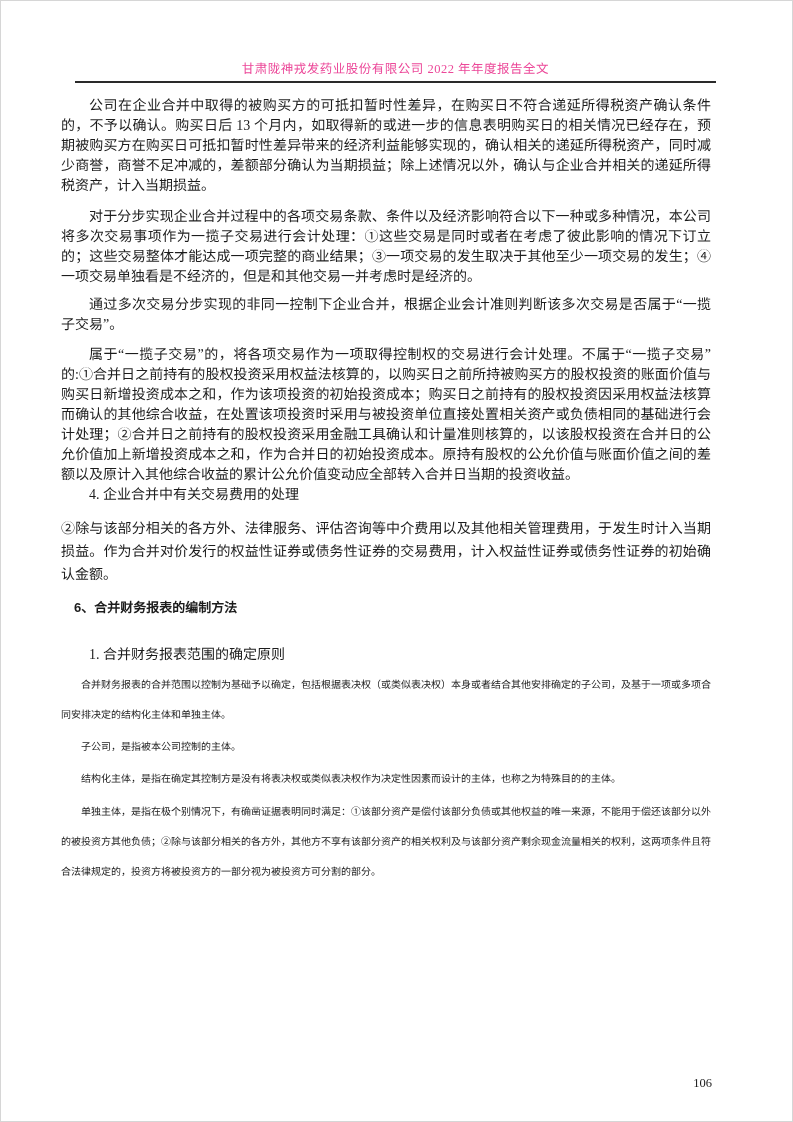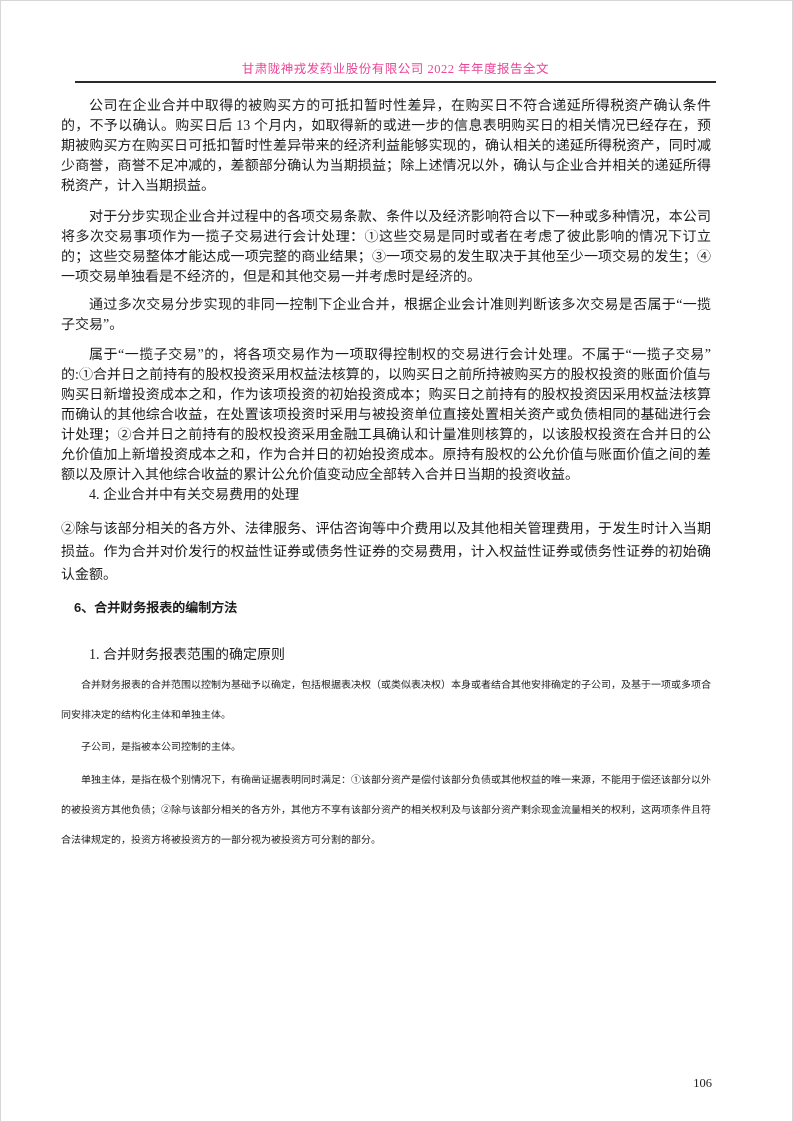--- a/index.html
+++ b/index.html
@@ -121,19 +121,20 @@
     <p class="para-mid mt12">②除与该部分相关的各方外、法律服务、评估咨询等中介费用以及其他相关管理费用，于发生时计入当期损益。作为合并对价发行的权益性证券或债务性证券的交易费用，计入权益性证券或债务性证券的初始确认金额。</p>
 
     <p class="heading-bold mt12">6、合并财务报表的编制方法</p>
 
     <p class="subhead mt27">1. 合并财务报表范围的确定原则</p>
 
     <p class="para-loose mt5">合并财务报表的合并范围以控制为基础予以确定，包括根据表决权（或类似表决权）本身或者结合其他安排确定的子公司，及基于一项或多项合同安排决定的结构化主体和单独主体。</p>
 
     <p class="para-loose mt2">子公司，是指被本公司控制的主体。</p>
 
+    <p class="para-loose mt2">结构化主体，是指在确定其控制方是没有将表决权或类似表决权作为决定性因素而设计的主体，也称之为特殊目的的主体。</p>
 
     <p class="para-loose mt3">单独主体，是指在极个别情况下，有确凿证据表明同时满足：①该部分资产是偿付该部分负债或其他权益的唯一来源，不能用于偿还该部分以外的被投资方其他负债；②除与该部分相关的各方外，其他方不享有该部分资产的相关权利及与该部分资产剩余现金流量相关的权利，这两项条件且符合法律规定的，投资方将被投资方的一部分视为被投资方可分割的部分。</p>
   </div>
 
   <div class="footer">106</div>
 
 </div>
 
 </body></html>

